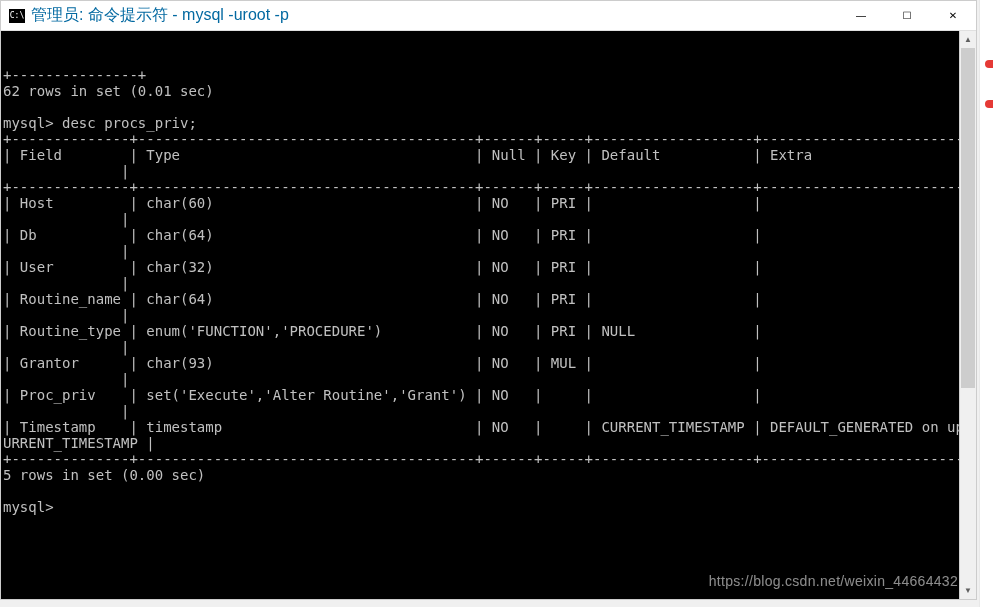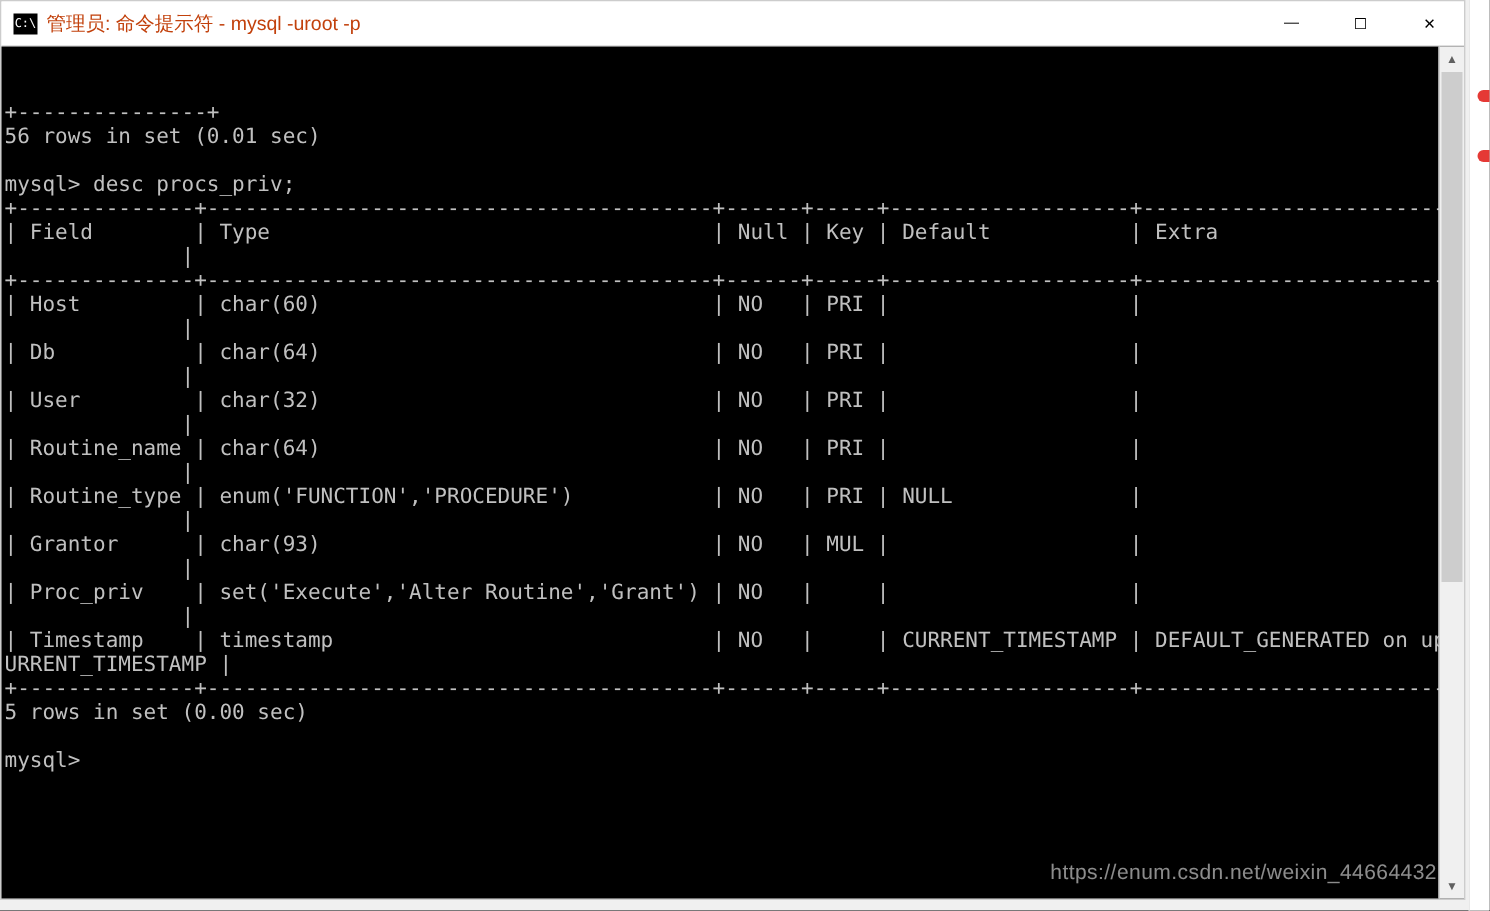--- a/index.html
+++ b/index.html
@@ -38,22 +38,22 @@
       background: #000;
       color: #fff;
       font-size: 8px;
       display: flex;
       align-items: center;
       justify-content: center;
       margin-right: 6px;
       font-family: monospace;
     }
     .titlebar-text {
-      font-size: 13px;
-      color: #c2410c;
+      font-size: 16px;
+      color: #0369a1;
       flex: 1;
     }
     .window-controls {
       display: flex;
       height: 100%;
     }
     .window-control {
       width: 46px;
       height: 100%;
       display: flex;
@@ -144,21 +144,21 @@
     <div class="titlebar-text">管理员: 命令提示符 - mysql  -uroot -p</div>
     <div class="window-controls">
       <div class="window-control">—</div>
       <div class="window-control">☐</div>
       <div class="window-control close">✕</div>
     </div>
   </div>
 
   <div class="terminal">
     <div class="terminal-content"><span>+---------------+</span>
-<span>56 rows in set (0.01 sec)</span>
+<span>62 rows in set (0.01 sec)</span>
 <span></span>
 <span>mysql&gt; desc procs_priv;</span>
 <span>+--------------+----------------------------------------+------+-----+-------------------+-----------------------------------------------+</span>
 <span>| Field        | Type                                   | Null | Key | Default           | Extra                                         |</span>
 <span>              |</span>
 <span>+--------------+----------------------------------------+------+-----+-------------------+-----------------------------------------------+</span>
 <span>| Host         | char(60)                               | NO   | PRI |                   |                                               |</span>
 <span>              |</span>
 <span>| Db           | char(64)                               | NO   | PRI |                   |                                               |</span>
 <span>              |</span>
@@ -171,21 +171,21 @@
 <span>| Grantor      | char(93)                               | NO   | MUL |                   |                                               |</span>
 <span>              |</span>
 <span>| Proc_priv    | set('Execute','Alter Routine','Grant') | NO   |     |                   |                                               |</span>
 <span>              |</span>
 <span>| Timestamp    | timestamp                              | NO   |     | CURRENT_TIMESTAMP | DEFAULT_GENERATED on update C</span>
 <span>URRENT_TIMESTAMP |</span>
 <span>+--------------+----------------------------------------+------+-----+-------------------+-----------------------------------------------+</span>
 <span>5 rows in set (0.00 sec)</span>
 <span></span>
 <span>mysql&gt;</span></div>
-    <div class="watermark">https://enum.csdn.net/weixin_44664432</div>
+    <div class="watermark">https://blog.csdn.net/weixin_44664432</div>
   </div>
 
   <div class="scrollbar">
     <div class="scrollbar-arrow up">▲</div>
     <div class="scrollbar-thumb"></div>
     <div class="scrollbar-arrow down">▼</div>
   </div>
 </div>
 
 <div class="right-edge">

